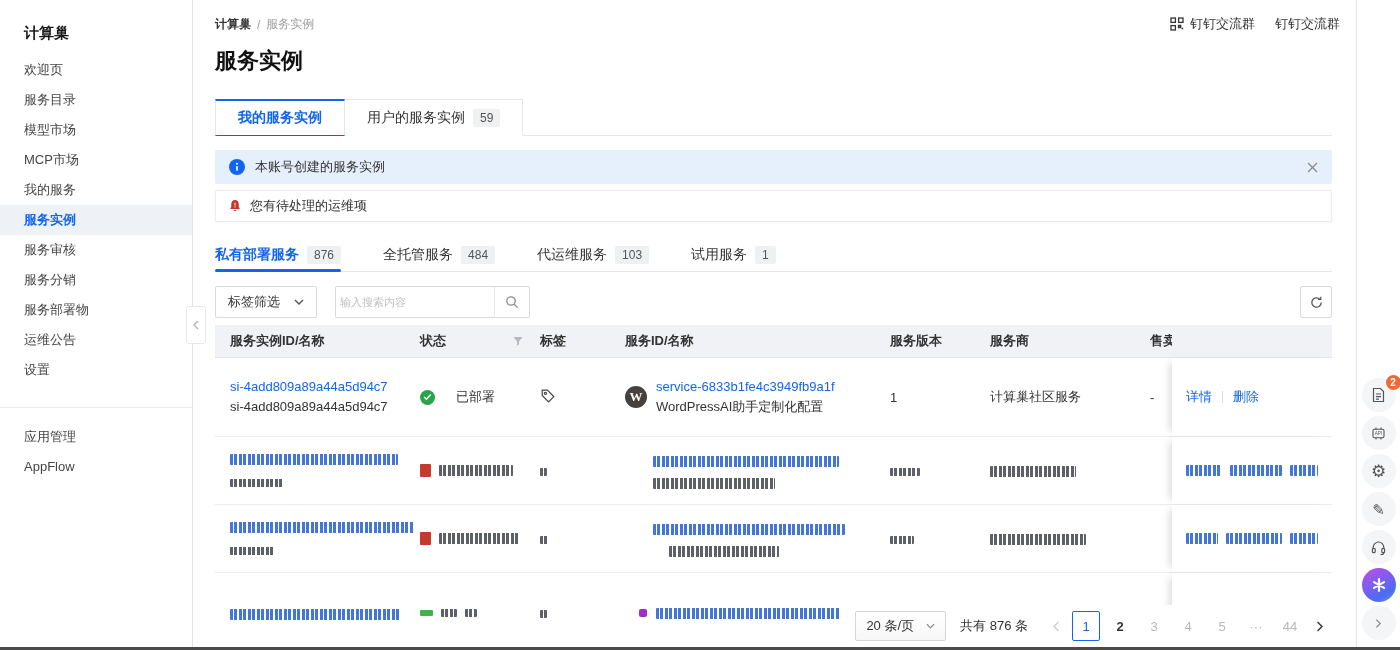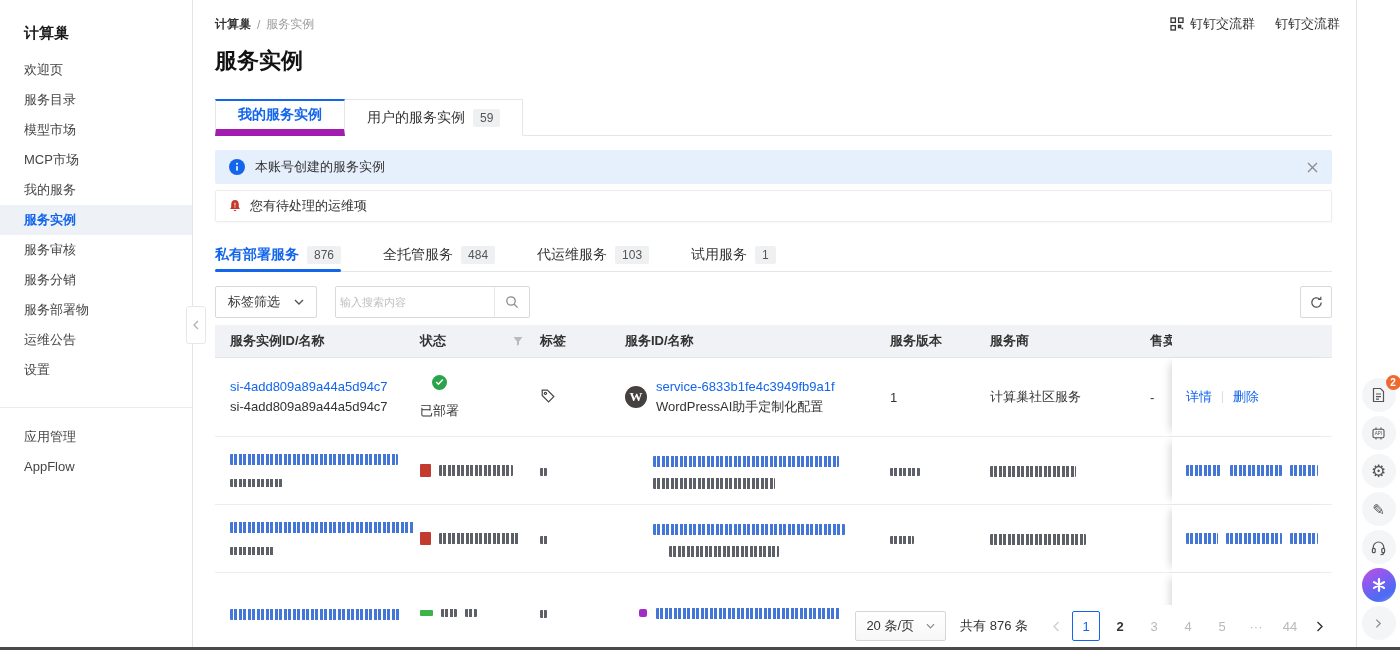--- a/index.html
+++ b/index.html
@@ -17,21 +17,21 @@
   
   .main{position:absolute;left:193px;right:44px;top:0;bottom:0;background:#fff;}
   .crumbs{position:absolute;top:16px;left:22px;font-size:12px;color:#9b9b9b;display:flex;gap:6px;align-items:center;}
   .crumbs .root{color:#333;font-weight:600;cursor:pointer;}
   .top-links{position:absolute;top:15px;right:16px;display:flex;gap:20px;align-items:center;font-size:13px;color:#333;}
   .top-link{display:flex;align-items:center;gap:6px;cursor:pointer;}
   .page-title{position:absolute;top:46px;left:22px;font-size:22px;font-weight:700;color:#121212;}
 
   .tabs{position:absolute;top:99px;left:22px;right:24px;height:37px;border-bottom:1px solid #e6e6e6;display:flex;box-sizing:border-box;}
   .tab{box-sizing:border-box;height:37px;margin-bottom:-1px;display:flex;align-items:center;gap:8px;padding:0 22px;font-size:14px;color:#333;background:#fff;border:1px solid #e6e6e6;border-bottom:1px solid transparent;cursor:pointer;}
-  .tab.active{border-top:2px solid #1366EC;border-bottom:7px solid #a21caf;color:#1366EC;font-weight:600;}
+  .tab.active{border-top:2px solid #1366EC;border-bottom:1px solid #a21caf;color:#1366EC;font-weight:600;}
   .tab + .tab{border-left:none;}
   .badge{background:#eef0f2;color:#555;font-size:12px;line-height:18px;padding:0 7px;border-radius:2px;font-weight:400;}
 
   .banner-info{position:absolute;top:150px;left:22px;right:24px;height:34px;background:#E6EFFC;border-radius:2px;display:flex;align-items:center;gap:10px;padding:0 14px;box-sizing:border-box;font-size:13px;color:#333;}
   .banner-close{margin-left:auto;cursor:pointer;display:flex;align-items:center;}
   .banner-alert{position:absolute;top:190px;left:22px;right:24px;height:32px;background:#fff;border:1px solid #ededed;border-radius:2px;box-shadow:0 1px 3px rgba(0,0,0,.04);display:flex;align-items:center;gap:8px;padding:0 12px;box-sizing:border-box;font-size:13px;color:#333;}
 
   .subtabs{position:absolute;top:238px;left:22px;right:24px;height:34px;border-bottom:1px solid #e6e6e6;display:flex;gap:42px;box-sizing:border-box;font-size:14px;}
   .subtab{position:relative;display:flex;align-items:center;gap:8px;color:#333;cursor:pointer;}
   .subtab.active{color:#1366EC;font-weight:600;}
@@ -57,21 +57,21 @@
   .c4{width:265px;display:flex;align-items:center;gap:9px;}
   .c5{width:100px;}
   .c6{width:160px;}
   .c7{width:22px;overflow:hidden;white-space:nowrap;}
   .c8{width:160px;padding-left:14px;position:relative;box-shadow:-7px 0 8px -5px rgba(0,0,0,.16);display:flex;align-items:center;align-self:stretch;}
   .thead .c8{background:#F0F2F5;}
   .tr .c8{background:#fff;}
   .link{color:#1366EC;cursor:pointer;text-decoration:none;}
   .two-line{line-height:20px;}
   .sub-text{color:#333;}
-  .status-ok{display:flex;align-items:center;gap:12px;color:#333;flex-direction:column;}
+  .status-ok{display:flex;align-items:center;gap:21px;color:#333;}
   .okdot{width:15px;height:15px;border-radius:50%;background:#2BA34B;display:flex;align-items:center;justify-content:center;flex:none;}
   .wp-icon{width:22px;height:22px;border-radius:50%;background:#45413f;color:#fff;display:flex;align-items:center;justify-content:center;font-family:"Liberation Serif","DejaVu Serif",serif;font-size:13px;font-weight:700;flex:none;}
   .act-sep{width:1px;height:12px;background:#ddd;margin:0 10px;}
   .funnel{margin-left:auto;margin-right:16px;cursor:pointer;display:flex;}
 
   
   .mz{display:inline-block;height:11px;border-radius:1px;vertical-align:middle;
       background-image:repeating-linear-gradient(90deg,currentColor 0 3px,transparent 3px 4px,currentColor 4px 7px,transparent 7px 9px),
                        repeating-linear-gradient(0deg,rgba(255,255,255,.5) 0 2px,transparent 2px 4px);}
   .mz-blue{color:#4376d6;}

